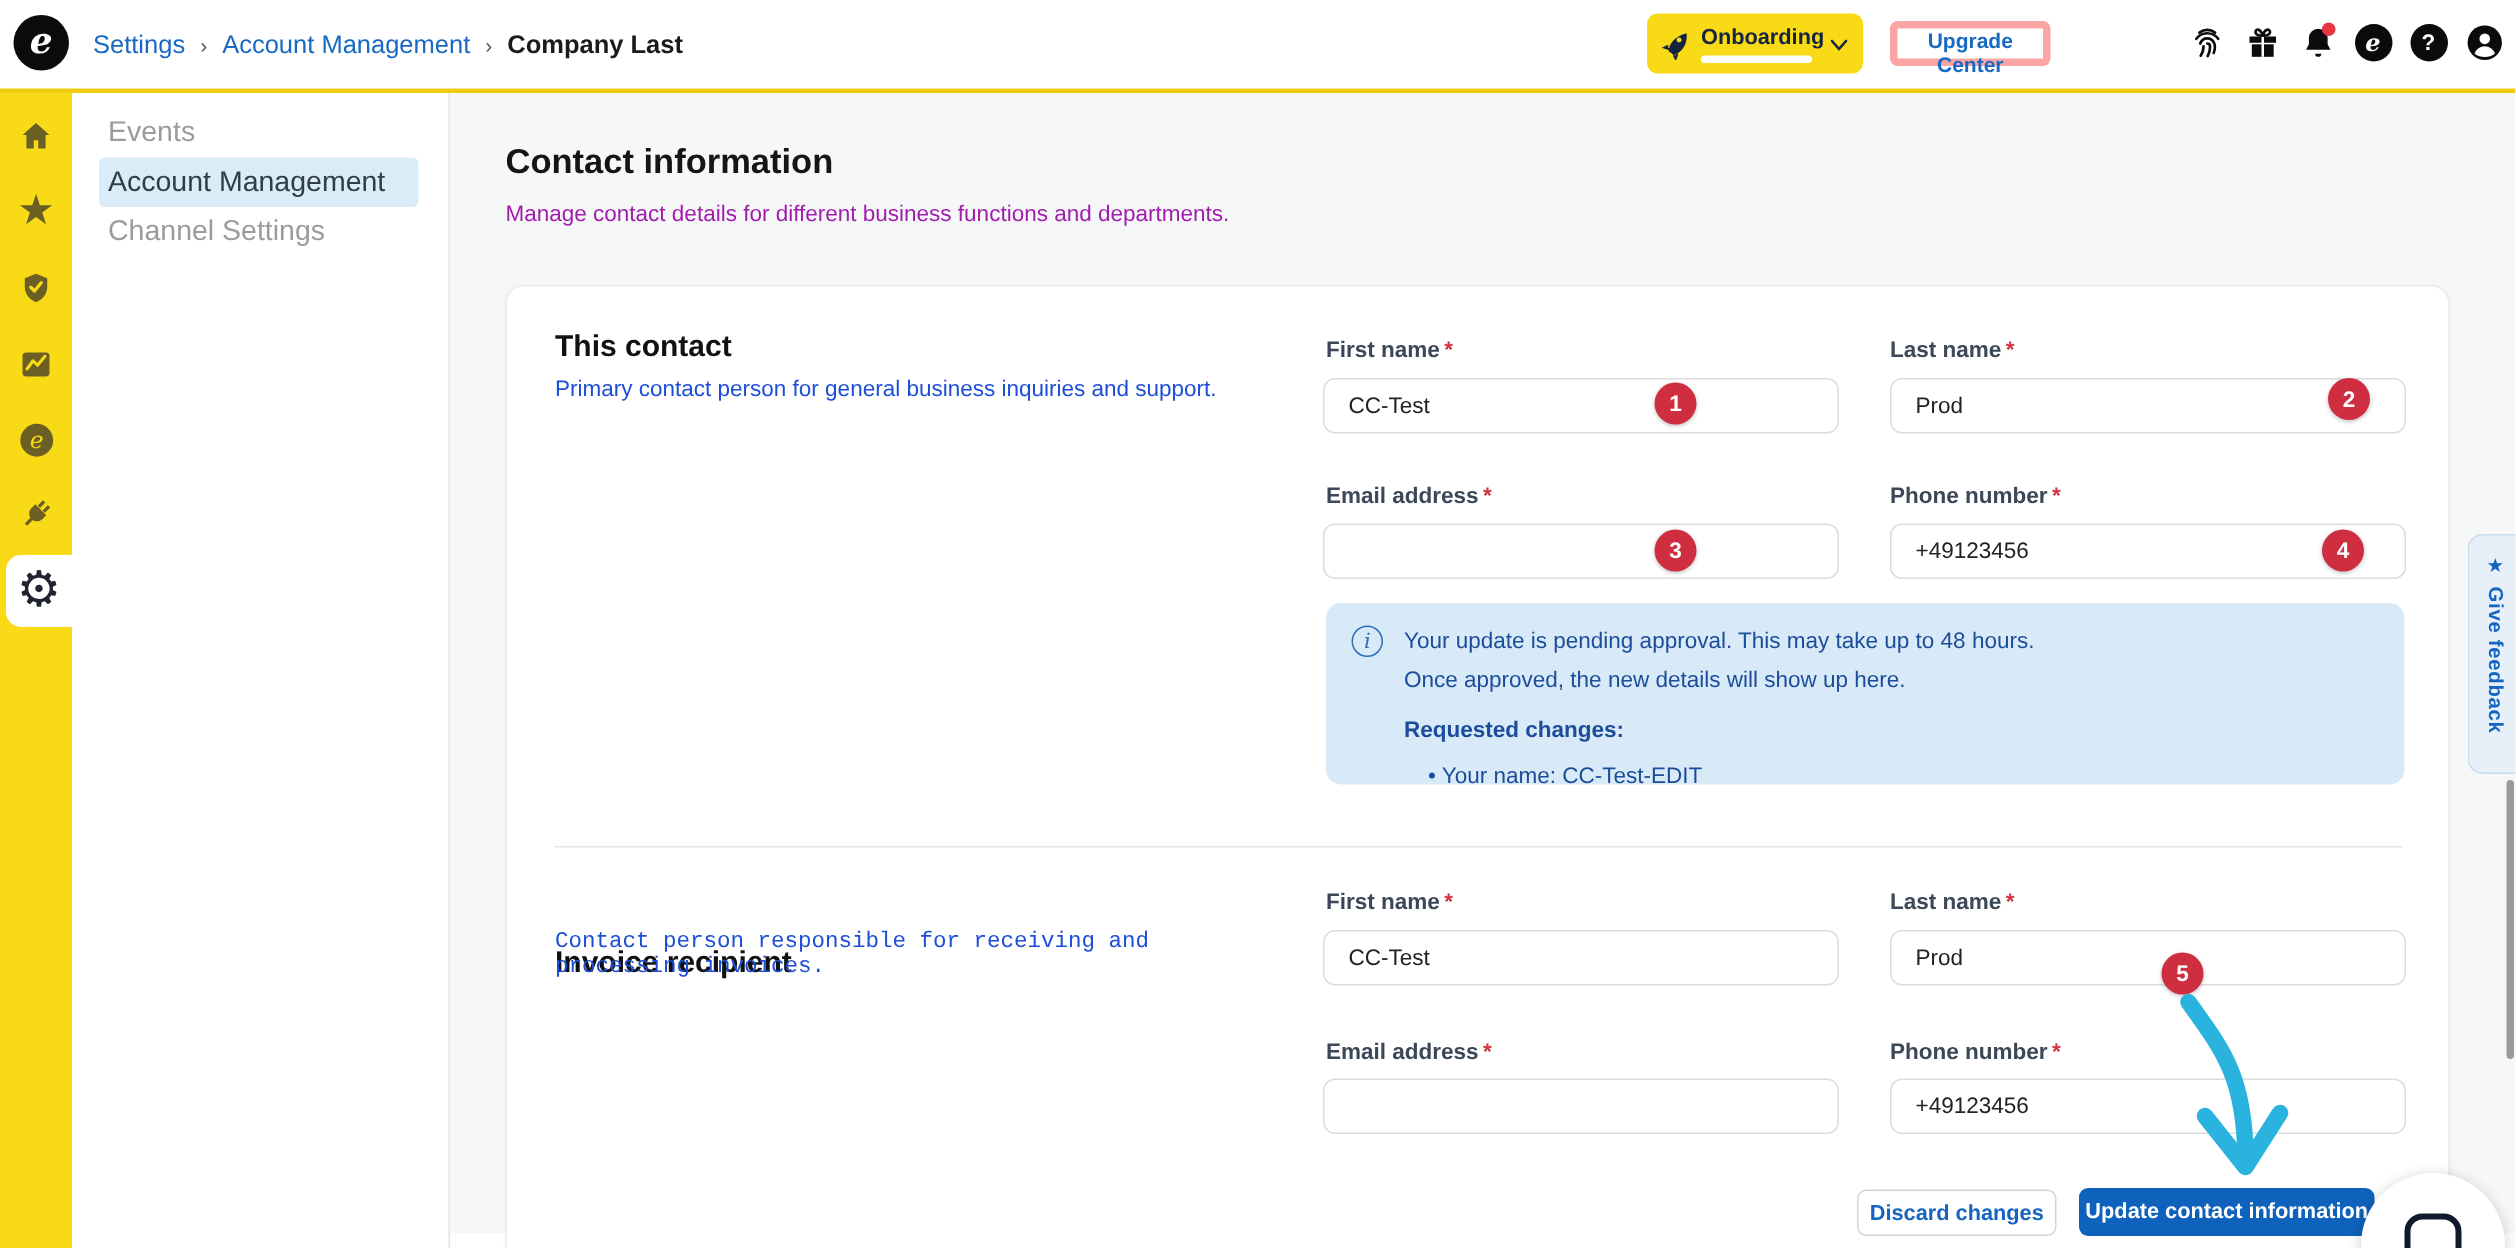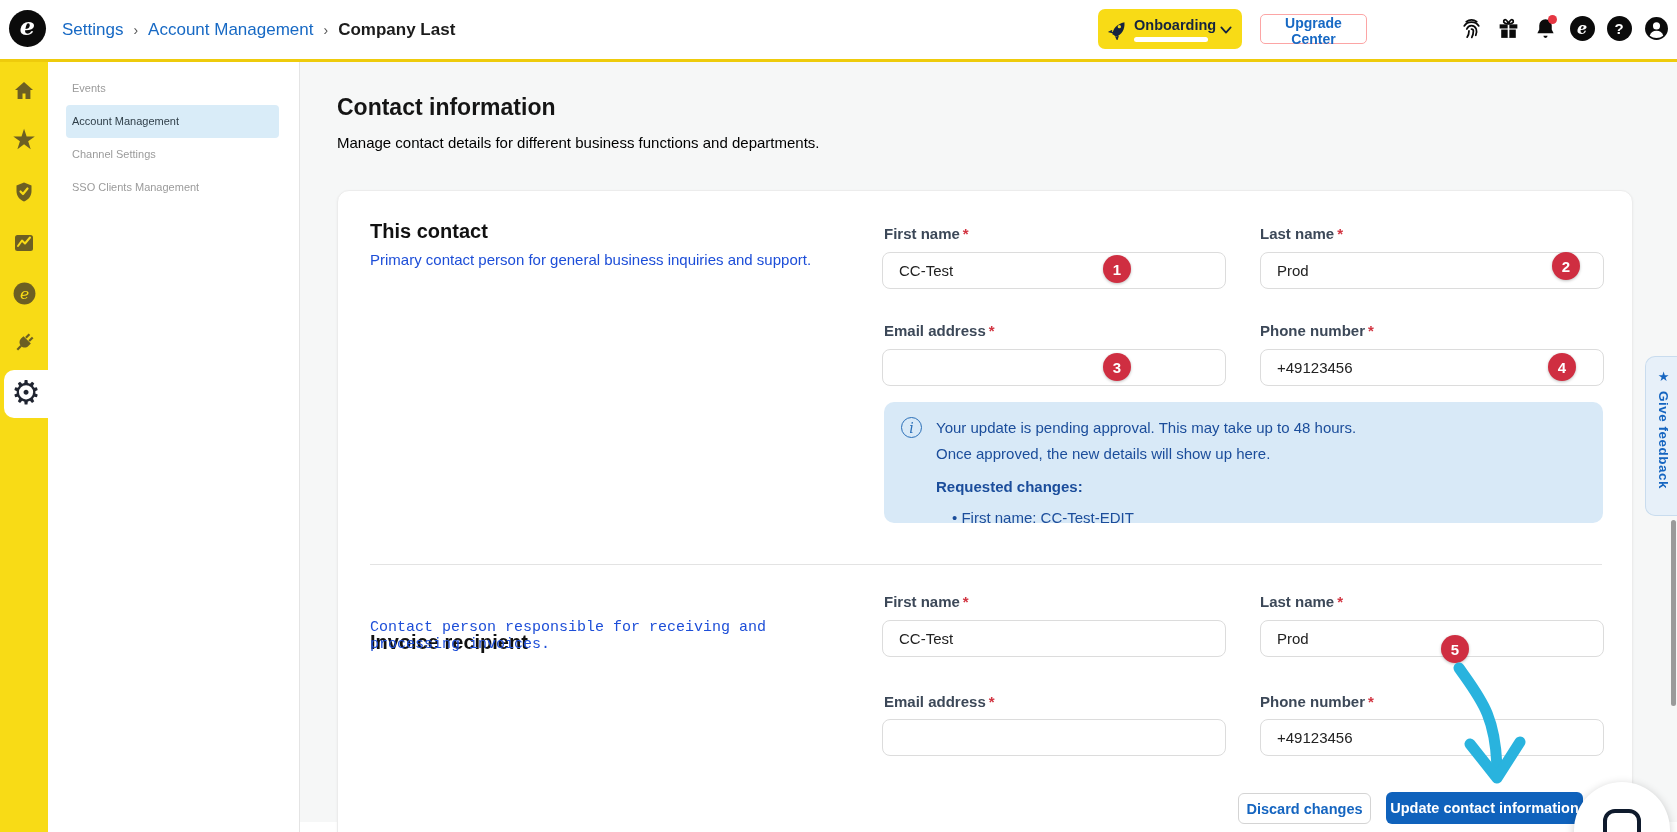--- a/index.html
+++ b/index.html
@@ -14,43 +14,43 @@
   .crumb-link { color:#1769c4; text-decoration:none; cursor:pointer; }
   .crumb-sep { color:#555; font-size:14px; }
   .crumb-current { color:#1b1b1b; font-weight:700; }
 
   .onboarding { position:absolute; left:1098px; top:9px; width:144px; height:40px; background:#f8db16; border:none; border-radius:7px; cursor:pointer; display:flex; align-items:center; }
   .onb-label { position:absolute; left:36px; top:8px; font-size:14.5px; font-weight:700; color:#15243f; }
   .onb-bar { position:absolute; left:36px; bottom:7px; width:74px; height:5px; background:#fff; border-radius:3px; }
   .onb-rocket { position:absolute; left:9px; top:9px; }
   .onb-chevron { position:absolute; right:8px; top:13px; }
 
-  .upgrade { position:absolute; left:1260px; top:14px; width:107px; height:30px; background:#fff; border:1px solid #fca5a5; border-radius:5px; color:#1769c4; font-weight:700; font-size:14px; cursor:pointer; font-family:"Liberation Sans",sans-serif; }
+  .upgrade { position:absolute; left:1260px; top:14px; width:107px; height:30px; background:#fff; border:5px solid #fca5a5; border-radius:5px; color:#1769c4; font-weight:700; font-size:14px; cursor:pointer; font-family:"Liberation Sans",sans-serif; }
 
   .hicons { position:absolute; left:1458px; top:15px; display:flex; gap:11px; align-items:center; }
   .hicon { width:26px; height:26px; display:flex; align-items:center; justify-content:center; cursor:pointer; position:relative; }
   .circle-glyph { width:25px; height:25px; border-radius:50%; background:#0b0b0b; color:#fff; display:flex; align-items:center; justify-content:center; font-weight:700; }
   .bell-dot { position:absolute; right:1px; top:0; width:9px; height:9px; border-radius:50%; background:#e53642; }
 
   
   .rail { position:absolute; left:0; top:62px; width:48px; height:770px; background:#f8db16; z-index:20; }
   .rail-item { position:absolute; left:0; width:48px; height:30px; display:flex; align-items:center; justify-content:center; cursor:pointer; color:#6c5f23; }
   .rail-star { font-size:28px; line-height:1; }
   .rail-gear-tile { position:absolute; left:4px; top:308px; width:44px; height:48px; background:#fff; border-radius:10px 0 0 10px; display:flex; align-items:center; justify-content:center; cursor:pointer; }
   .rail-gear { font-size:33px; line-height:1; color:#1f2430; margin-top:-3px; }
 
   
   .sidebar { position:absolute; left:48px; top:62px; width:252px; height:770px; background:#fff; border-right:1px solid #e4e4e4; z-index:10; padding-top:10px; }
-  .side-item { margin:0 20px 0 18px; height:33px; line-height:33px; padding-left:6px; font-size:11px; color:#9b9b9b; border-radius:4px; cursor:pointer; white-space:nowrap; }
+  .side-item { margin:0 20px 0 18px; height:33px; line-height:33px; padding-left:6px; font-size:19px; color:#9b9b9b; border-radius:4px; cursor:pointer; white-space:nowrap; }
   .side-item.active { background:#d9ecf8; color:#2f3e48; }
 
   
   .main { position:absolute; left:300px; top:62px; width:1377px; height:760px; background:#f6f7f7; }
   .page-title { position:absolute; left:37px; top:32px; font-size:23px; font-weight:700; color:#151515; }
-  .page-subtitle { position:absolute; left:37px; top:72px; font-size:15px; color:#000000; }
+  .page-subtitle { position:absolute; left:37px; top:72px; font-size:15px; color:#a21caf; }
 
   .card { position:absolute; left:37px; top:128px; width:1296px; height:760px; background:#fff; border:1px solid #ececec; border-radius:12px; box-shadow:0 1px 3px rgba(0,0,0,.05); }
   .sec-heading { position:absolute; left:32px; font-size:20px; font-weight:700; color:#111; }
   .sec-desc { position:absolute; left:32px; width:470px; font-size:15px; color:#1d4ed8; }
 
   .f-label { position:absolute; font-size:15px; font-weight:700; color:#3c4858; }
   .req { color:#d23441; margin-left:3px; }
   .f-input { position:absolute; width:344px; height:37px; border:1px solid #dcdcdc; border-radius:8px; background:#fff; font-size:15px; color:#222; padding:0 16px; font-family:"Liberation Sans",sans-serif; outline:none; }
 
   .alert { position:absolute; left:546px; top:211px; width:719px; height:121px; background:#d8e9f7; border-radius:10px; color:#1b4d9b; font-size:15px; padding:13px 20px 0 52px; line-height:26px; }
@@ -188,21 +188,20 @@
     </div>
     <div class="rail-gear-tile">
       <span class="rail-gear">⚙</span>
     </div>
   </div>
 
   <div class="sidebar">
     <div class="side-item">Events</div>
     <div class="side-item active">Account Management</div>
     <div class="side-item">Channel Settings</div>
-    <div class="side-item">SSO Clients Management</div>
   </div>
 
   <div class="main">
     <div class="page-title">Contact information</div>
     <div class="page-subtitle">Manage contact details for different business functions and departments.</div>
 
     <div class="card">
 
       <div class="sec-heading" style="top:29px;">This contact</div>
       <div class="sec-desc" style="top:60px;">Primary contact person for general business inquiries and support.</div>
@@ -225,21 +224,21 @@
       <div class="f-label" style="left:922px; top:131px;">
         <span>Phone number</span><span class="req">*</span>
       </div>
       <input class="f-input" style="left: 922px; top: 158px;" value="+49123456">
 
       <div class="alert">
         <span class="alert-icon">i</span>
         <div>Your update is pending approval. This may take up to 48 hours.</div>
         <div>Once approved, the new details will show up here.</div>
         <div class="alert-strong">Requested changes:</div>
-        <div class="alert-item">• First name: CC-Test-EDIT</div>
+        <div class="alert-item">• Your name: CC-Test-EDIT</div>
       </div>
 
       <div class="divider"></div>
 
       <div class="sec-heading" style="top:396px;margin-top:44px;">Invoice recipient</div>
       <div class="sec-desc" style="top:428px;font-family:Liberation Mono, monospace;">Contact person responsible for receiving and processing invoices.</div>
 
       <div class="f-label" style="left:546px; top:402px;">
         <span>First name</span><span class="req">*</span>
       </div>

